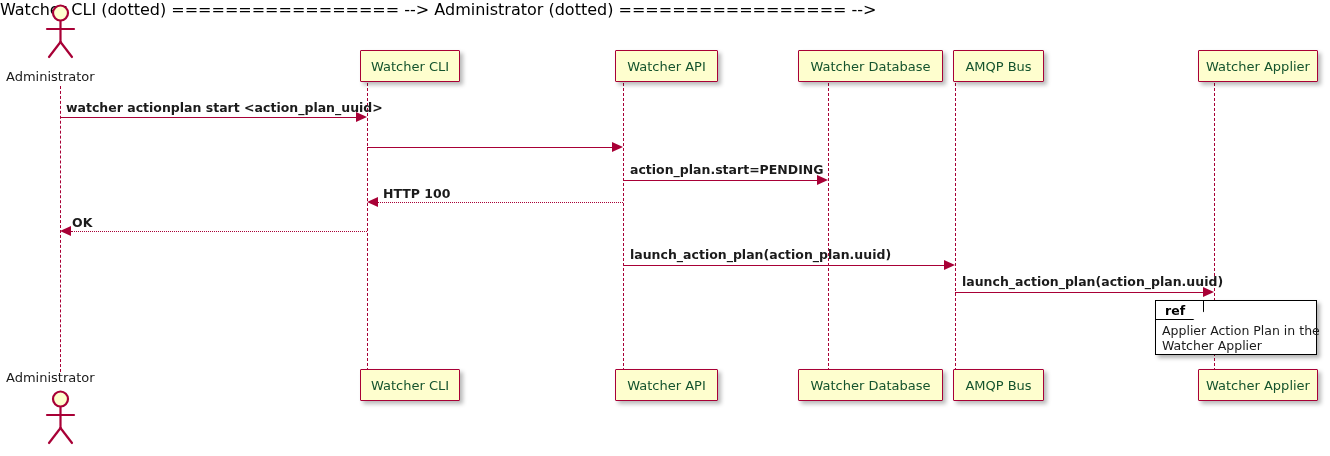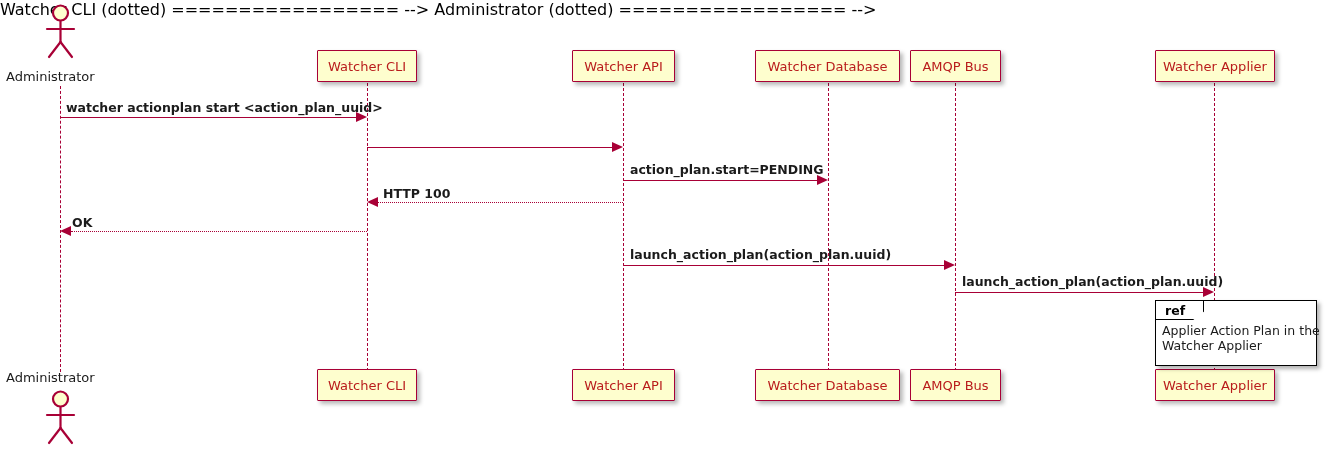--- a/index.html
+++ b/index.html
@@ -24,29 +24,30 @@
     width: 0;
     border-left: 1px dashed #A80036;
   }
 
   
   .participant {
     position: absolute;
     box-sizing: border-box;
     background: #FEFECE;
     border: 1.5px solid #A80036;
-    color: #b91c1c;
+    color: #14532d;
     font-size: 13px;
     line-height: 1;
     display: flex;
     align-items: center;
     justify-content: center;
     white-space: nowrap;
     box-shadow: 3px 3px 4px rgba(0,0,0,0.28);
     border-radius: 1px;
+    margin-left: 43px;
   }
 
   
   .actor-wrap {
     position: absolute;
     width: 40px;
     height: 56px;
   }
   .actor-wrap svg { display: block; overflow: visible; }
   .actor-label {
@@ -210,21 +211,21 @@
   <div class="msg" style="left:623px; top:265px; width:321px;"></div>
   <div class="arrowhead right" style="left:944px; top:260px;"></div>
   <div class="msg-label" style="left:630px; top:249px;">launch_action_plan(action_plan.uuid)</div>
 
   
   <div class="msg" style="left:955px; top:292px; width:248px;"></div>
   <div class="arrowhead right" style="left:1203px; top:287px;"></div>
   <div class="msg-label" style="left:962px; top:276px;">launch_action_plan(action_plan.uuid)</div>
 
   
-  <div class="ref-box" style="left:1155px; top:300px; width:162px; height:66px;">
+  <div class="ref-box" style="left:1155px; top:300px; width:162px; height:55px;">
     <div class="ref-tab">ref</div>
     <div class="ref-body">
       <div>Applier Action Plan in the</div>
       <div>Watcher Applier</div>
     </div>
   </div>
 
 </div>
 
 </body></html>

